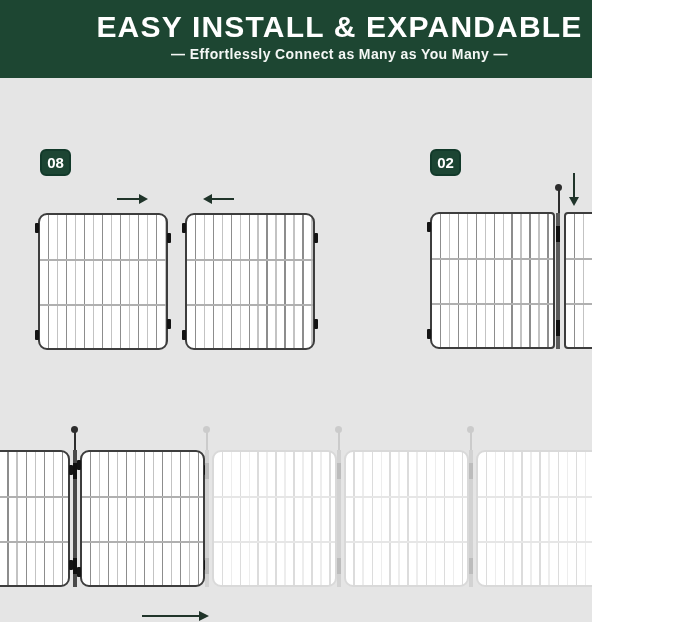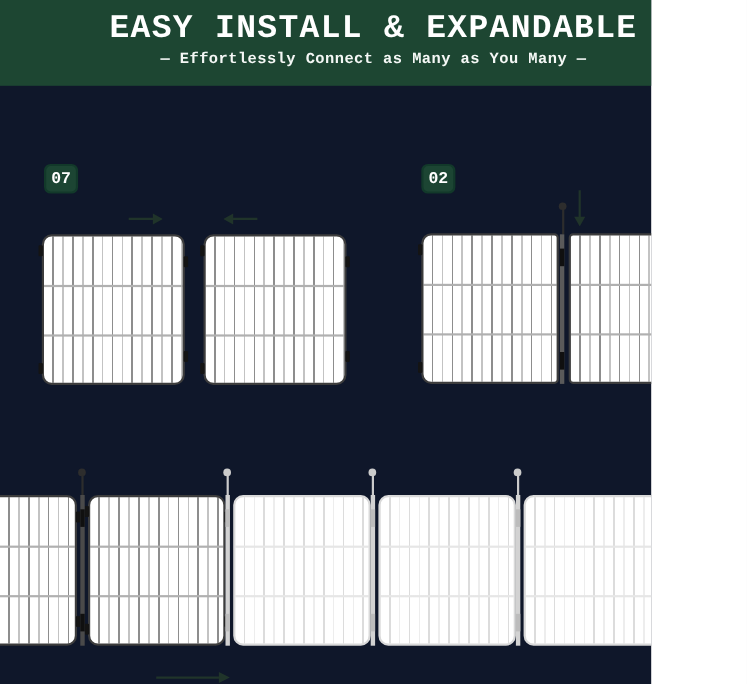--- a/index.html
+++ b/index.html
@@ -1,18 +1,18 @@
 <!DOCTYPE html>
 <html><head>
 <meta charset="utf-8">
 <style>
   html,body{margin:0;padding:0;background:#fff;}
   .canvas{
-    position:relative;width:592px;height:622px;background:#0f172a;
-    overflow:hidden;font-family:Liberation Mono, monospace;
+    position:relative;width:592px;height:622px;background:#e5e5e5;
+    overflow:hidden;font-family:Liberation Sans, sans-serif;
   }
   
   .banner{
     position:absolute;left:0;top:0;width:679px;height:78px;
     background:#1d4632;color:#ffffff;text-align:center;
   }
   .banner h1{
     margin:11px 0 0;font-size:30px;line-height:32px;font-weight:bold;
     letter-spacing:1.2px;
   }
@@ -76,21 +76,21 @@
 <body>
 
 <div class="canvas">
 
   <header class="banner">
     <h1>EASY INSTALL &amp; EXPANDABLE</h1>
     <p>— Effortlessly Connect as Many as You Many —</p>
   </header>
 
   <section style="position:absolute;inset:0;">
-    <div class="badge" style="left:40px;top:149px;">07</div>
+    <div class="badge" style="left:40px;top:149px;">08</div>
 
     <svg class="arr" style="left:116px;top:193px;" width="32" height="12" viewBox="0 0 32 12">
       <line x1="1" y1="6" x2="24" y2="6" stroke="#20342a" stroke-width="2"></line>
       <polygon points="23,1 32,6 23,11" fill="#20342a"></polygon>
     </svg>
     <svg class="arr" style="left:203px;top:193px;transform:scaleX(-1);" width="32" height="12" viewBox="0 0 32 12">
       <line x1="1" y1="6" x2="24" y2="6" stroke="#20342a" stroke-width="2"></line>
       <polygon points="23,1 32,6 23,11" fill="#20342a"></polygon>
     </svg>
 
@@ -101,21 +101,21 @@
       <i class="tab rb"></i>
     </div>
     <div class="panel" style="left:185px;top:213px;width:126px;">
       <i class="tab lt"></i>
       <i class="tab lb"></i>
       <i class="tab rt"></i>
       <i class="tab rb"></i>
     </div>
   </section>
 
-  <section style="position:absolute;inset:0;">
+  <section style="position:absolute;inset:0;margin-left:47px;">
     <div class="badge" style="left:383px;top:149px;">02</div>
 
     <span class="pin-head" style="left:508px;top:184px;"></span>
     <span class="pin-rod" style="left:511px;top:190px;height:23px;"></span>
 
     <svg class="arr" style="left:521px;top:172px;" width="12" height="34" viewBox="0 0 12 34">
       <line x1="6" y1="1" x2="6" y2="26" stroke="#20342a" stroke-width="2"></line>
       <polygon points="1,25 6,34 11,25" fill="#20342a"></polygon>
     </svg>
 

